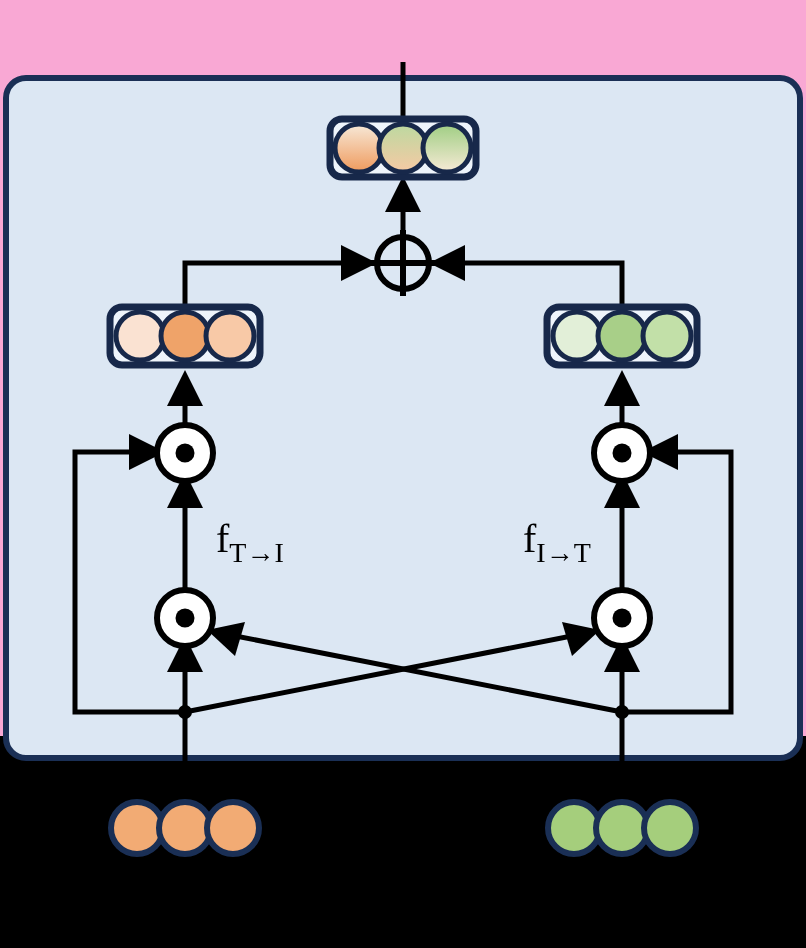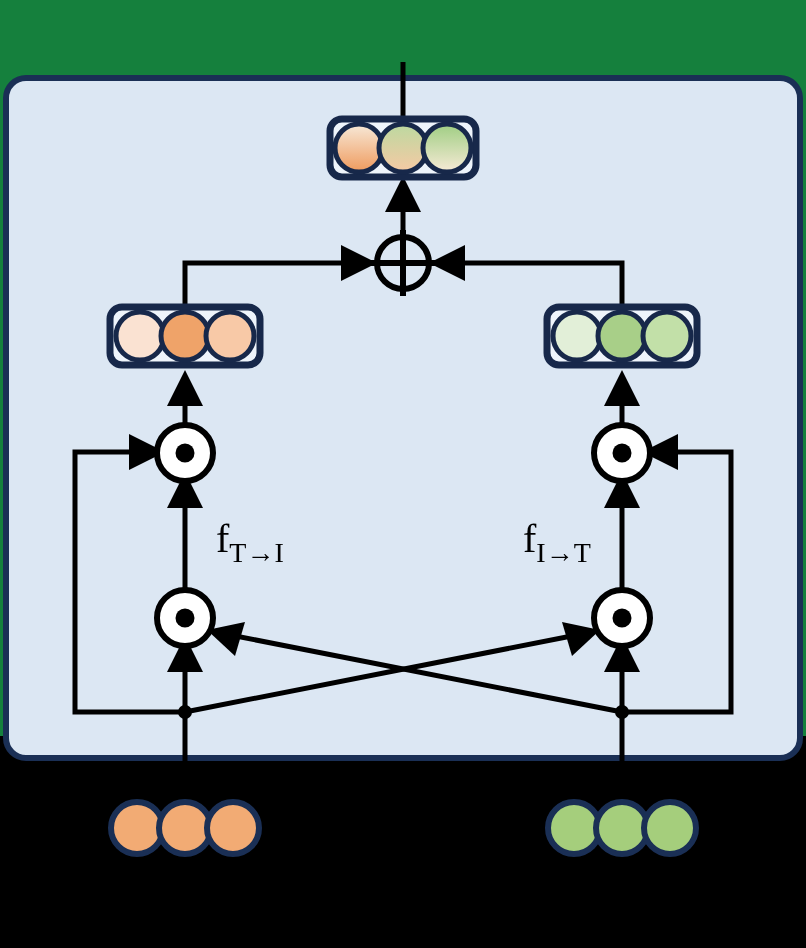--- a/index.html
+++ b/index.html
@@ -11,21 +11,21 @@
   body {
     width: 806px;
     height: 948px;
     overflow: hidden;
     font-family: "Liberation Serif", "DejaVu Serif", serif;
   }
   #diagram-root {
     position: relative;
     width: 806px;
     height: 736px;
-    background: #15803d;
+    background: #f9a8d4;
   }
   #diagram-svg {
     display: block;
     width: 806px;
     height: 948px;
   }
   .math-label {
     font-family: "Liberation Serif", "DejaVu Serif", serif;
     font-size: 40px;
     fill: #000000;

